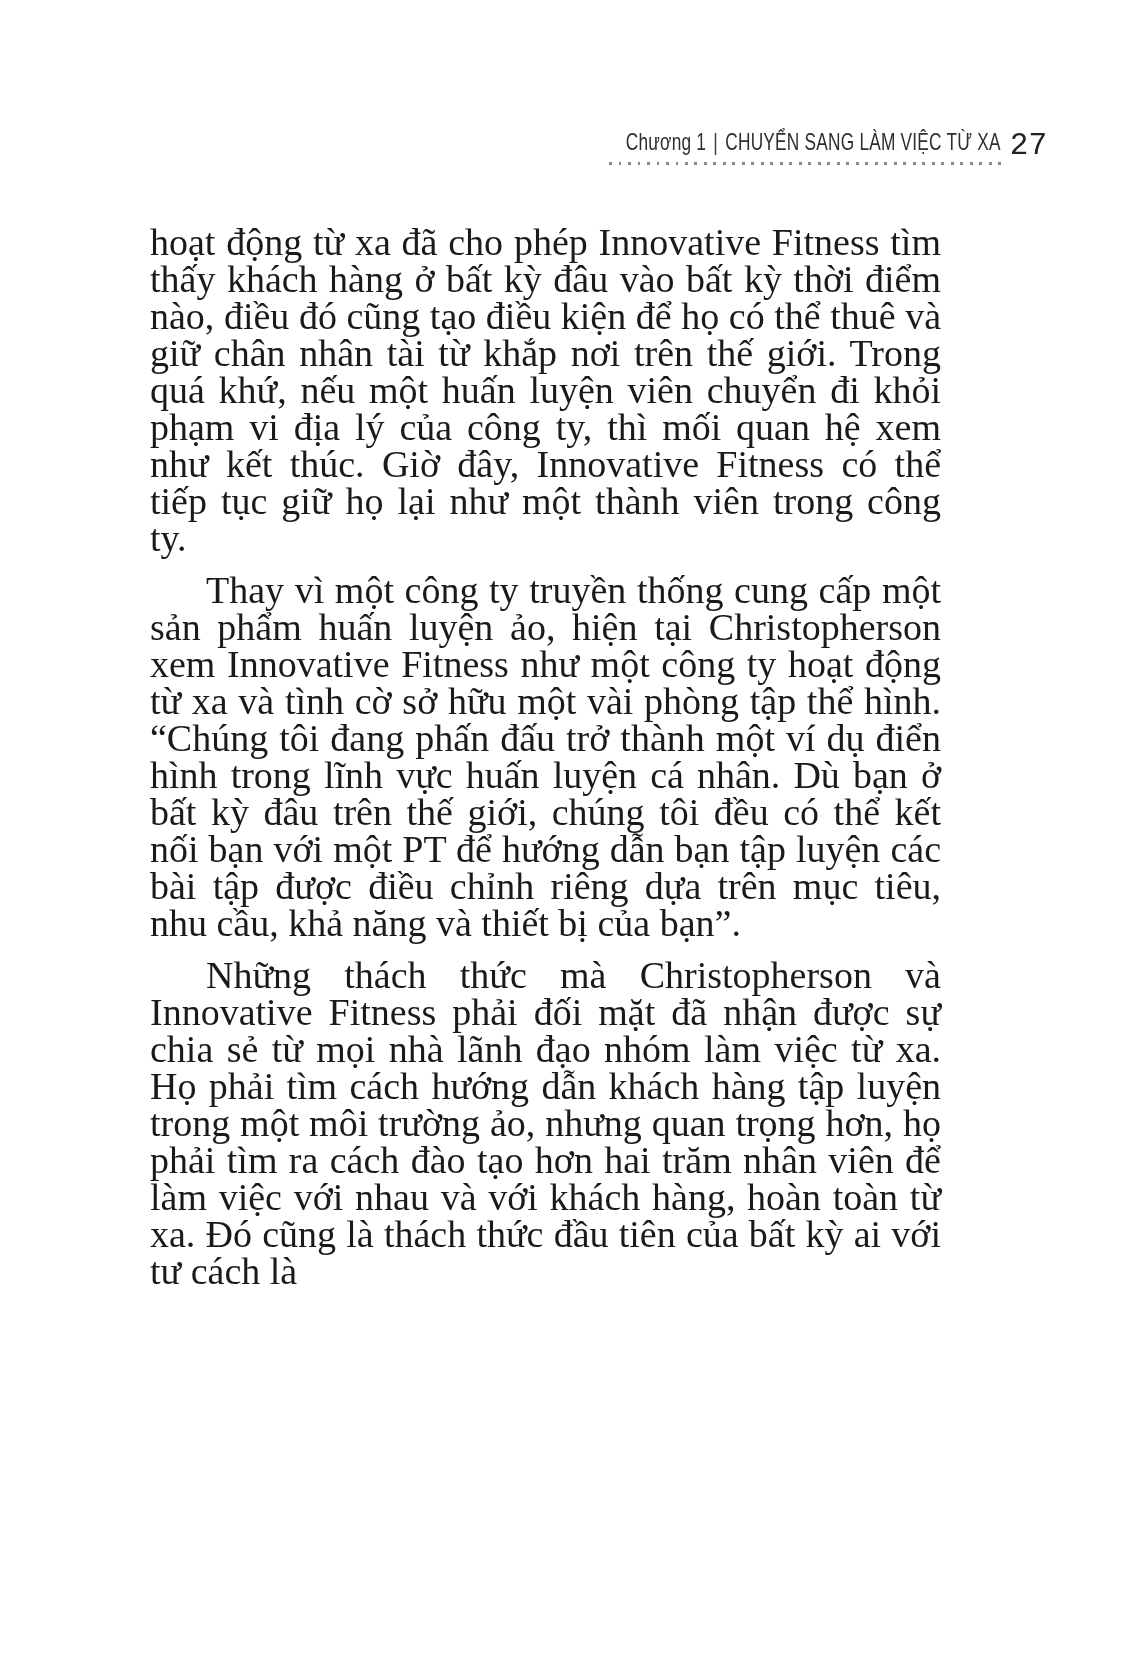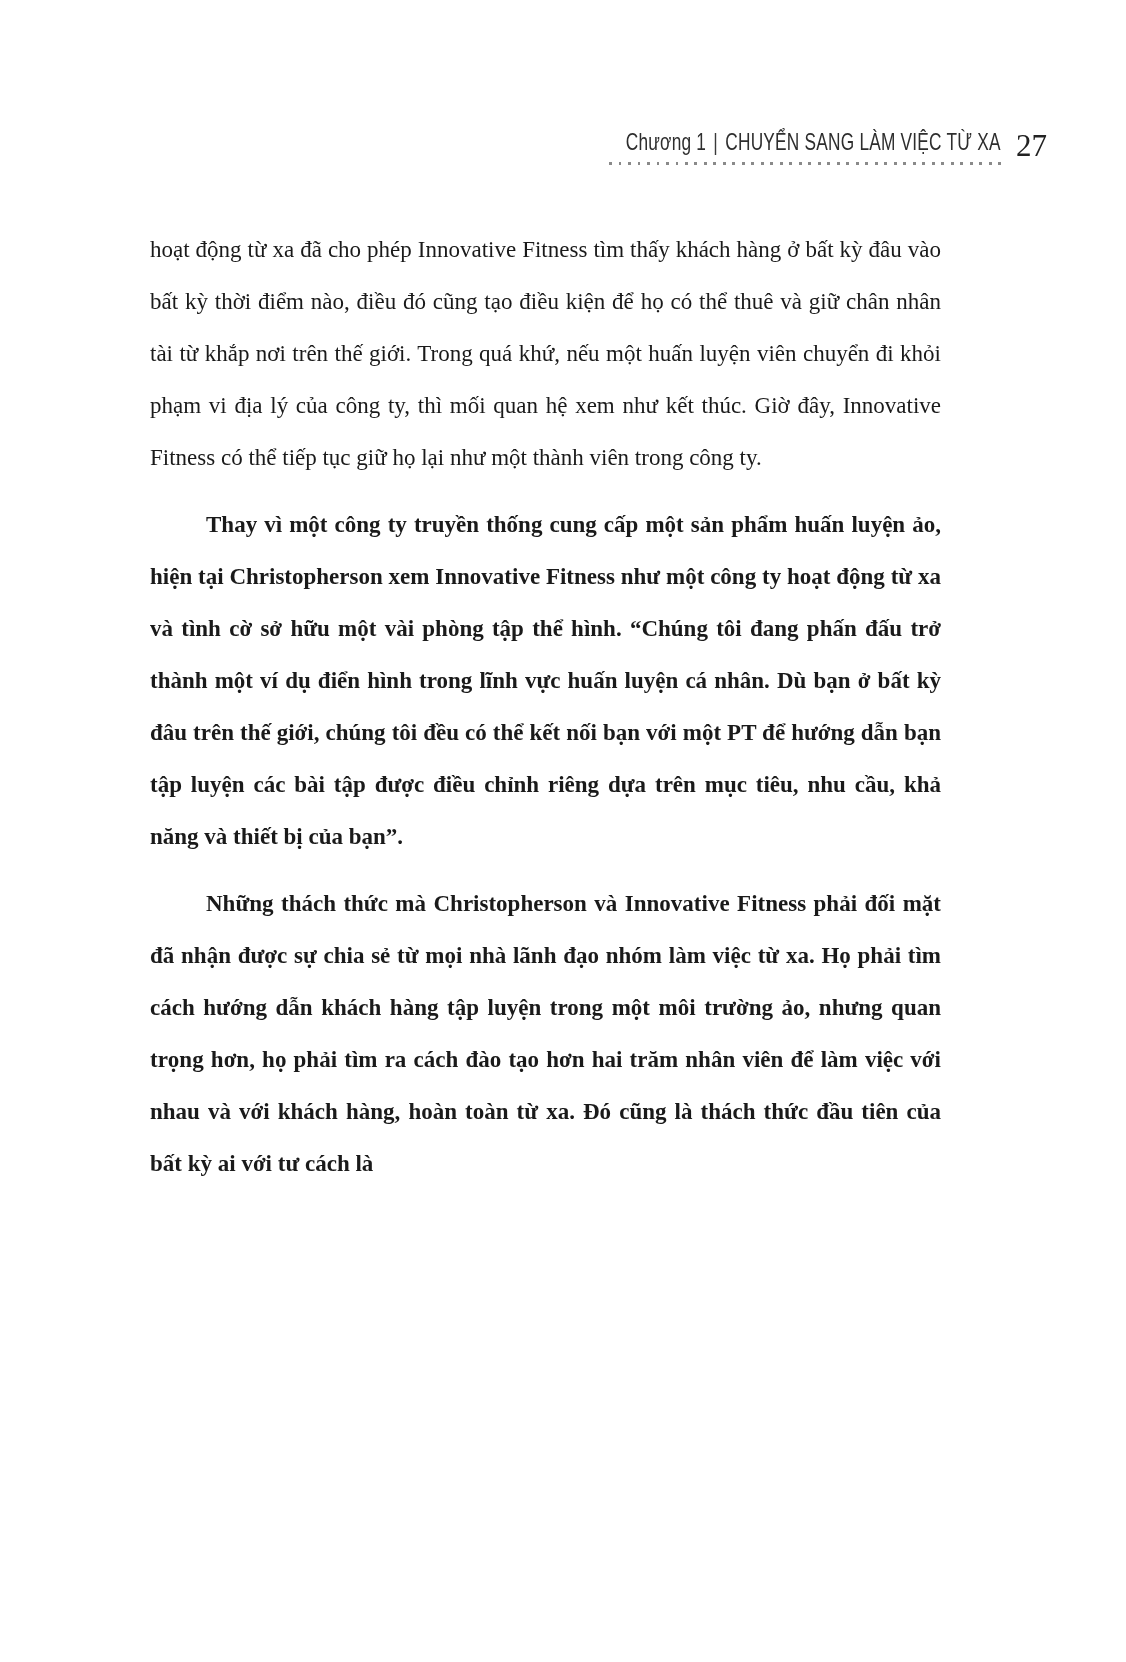--- a/index.html
+++ b/index.html
@@ -46,42 +46,41 @@
     background-image: repeating-linear-gradient(
       to right,
       #8a8a8a 0px, #8a8a8a 2.5px,
       transparent 2.5px, transparent 9.5px
     );
   }
   .page-number {
     position: absolute;
     top: 128px;
     right: 127px;
-    font-family: Liberation Serif, serif;
+    font-family: Liberation Mono, monospace;
     font-size: 31px;
     color: #222222;
   }
 
   
   .page-body {
     position: absolute;
     left: 150px;
     top: 224px;
     width: 791px;
-    font-size: 23px;
-    line-height: 52px;
+    font-size: 38px;
+    line-height: 37px;
     text-align: justify;
     color: #1a1a1a;
   }
   .page-body p {
     margin: 0;
   }
   .page-body p + p {
     margin-top: 15px;
-    font-weight: bold;
   }
   .page-body p.indented {
     text-indent: 56px;
   }
 </style>
 </head>
 <body>
 
 <div class="book-page">
 

